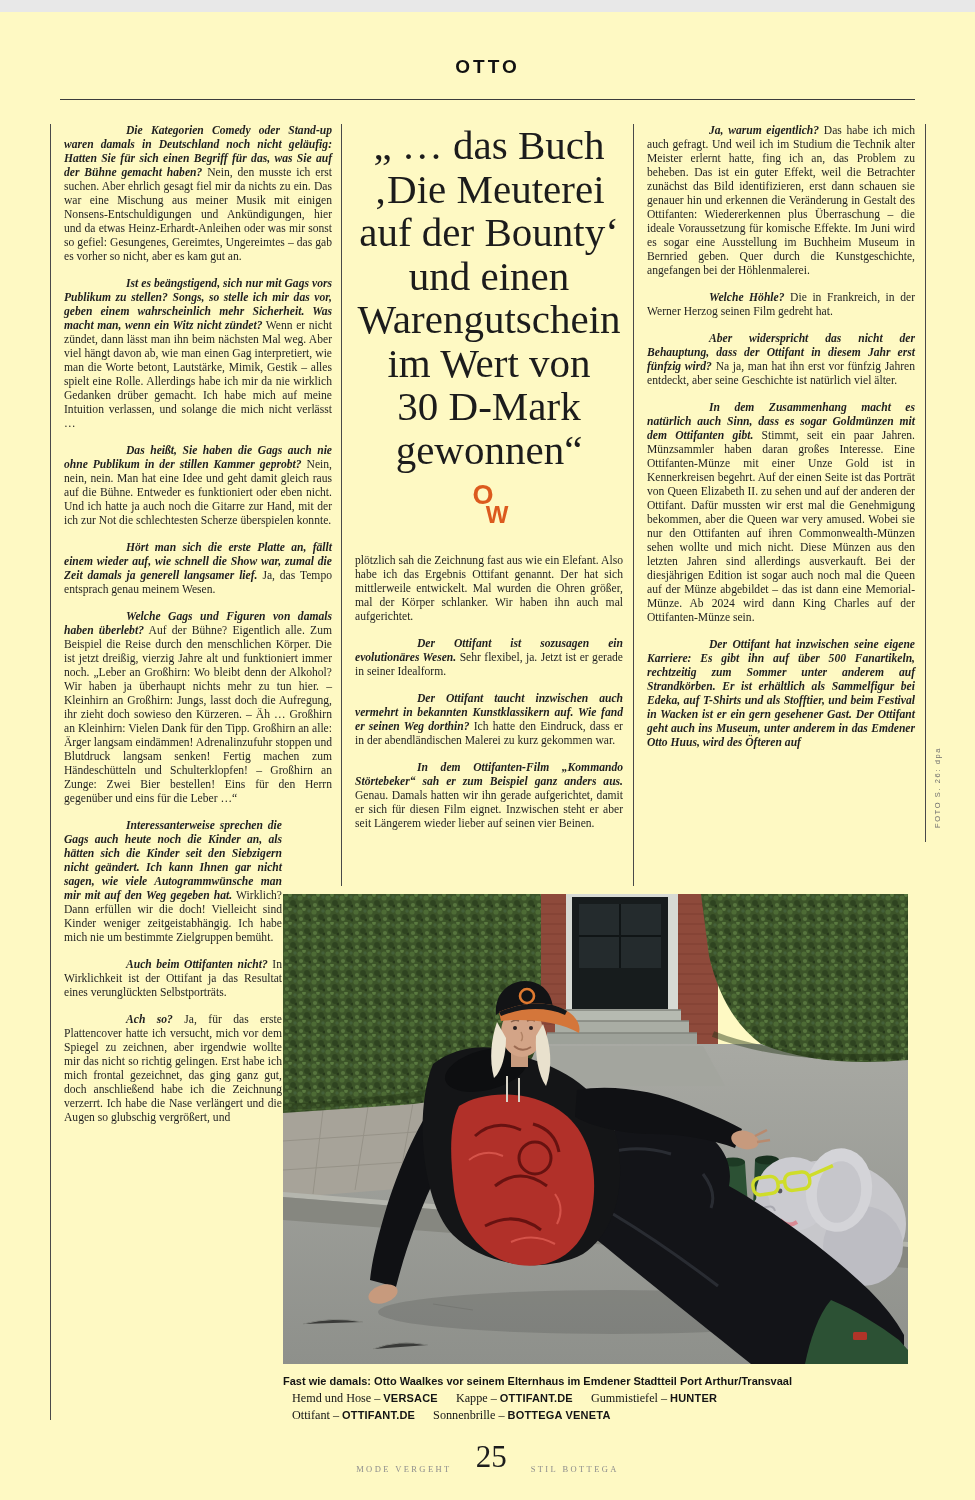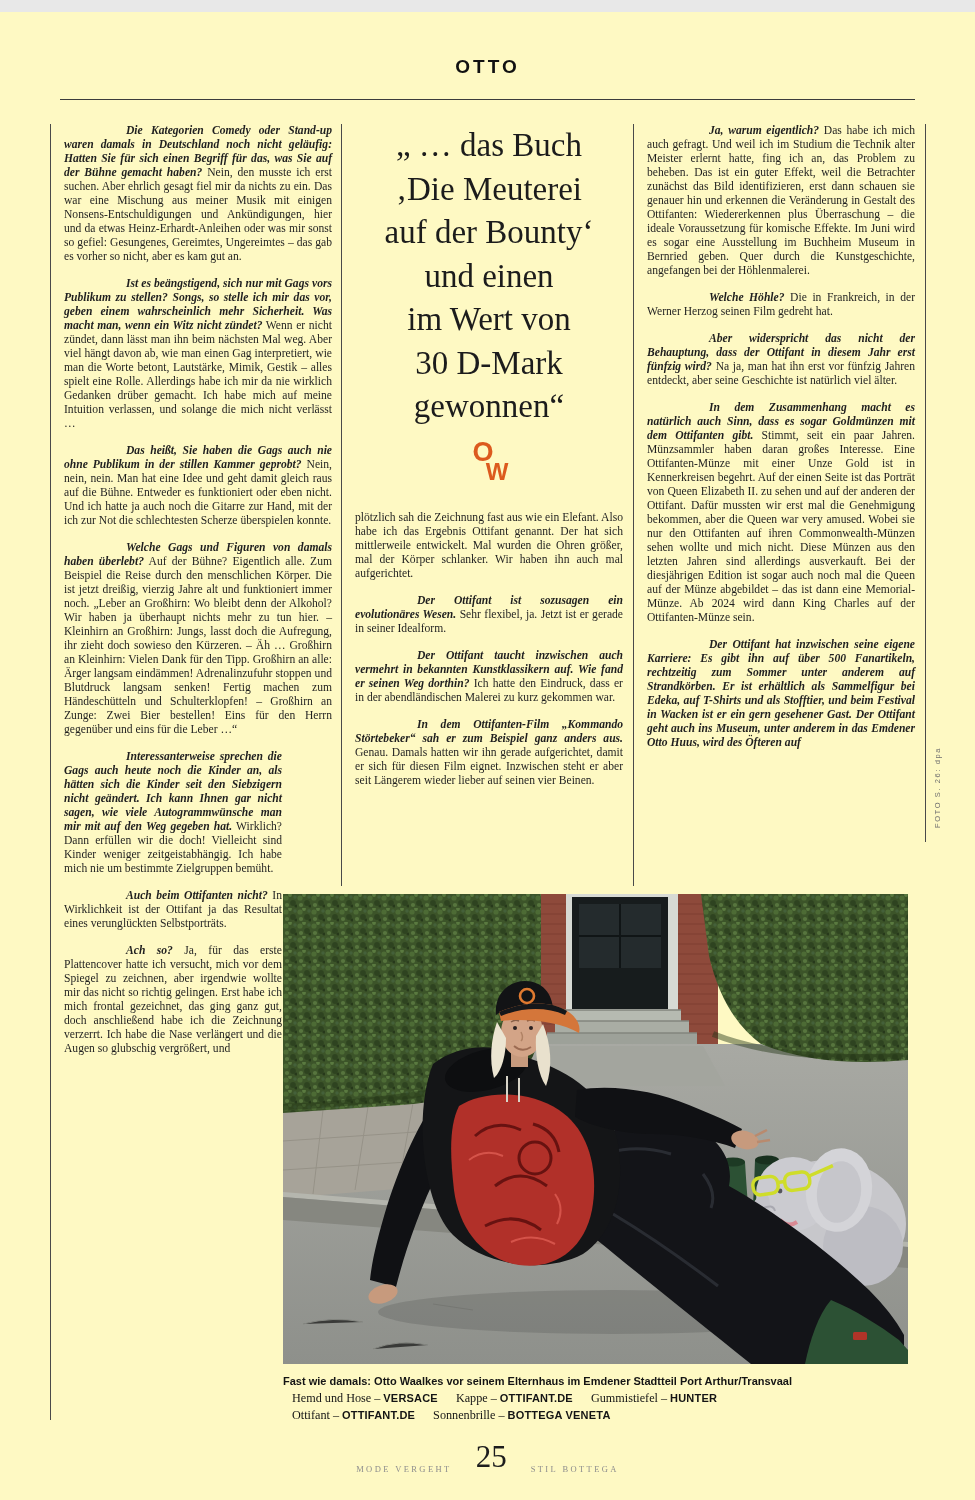--- a/index.html
+++ b/index.html
@@ -23,21 +23,21 @@
     text-align:justify;hyphens:auto;-webkit-hyphens:auto;}
   .col-left{left:64px;width:268px;}
   .col-mid{left:355px;width:268px;}
   .col-right{left:647px;width:268px;}
   .narrow{width:218px;}
   .para{margin:0 0 13px 0;}
   .para.indent{text-indent:62px;}
   .q{font-style:italic;font-weight:700;}
 
   
-  .pull-quote{font-family:"Liberation Serif",serif;font-size:33px;line-height:43.5px;
+  .pull-quote{font-family:"Liberation Serif",serif;font-size:41px;line-height:43.5px;
     text-align:center;color:#1c1c1c;margin:0 0 10px 0;font-weight:400;}
   .ow-logo{height:58px;text-align:center;margin:2px 0 14px 0;
     font-family:"Liberation Sans",sans-serif;font-weight:700;color:#dc5a1e;line-height:1;}
   .ow-logo .o{display:block;font-size:27px;margin-left:-12px;}
   .ow-logo .w{display:block;font-size:24px;margin-top:-6px;margin-left:16px;letter-spacing:0;}
 
   
   .photo{position:absolute;left:283px;top:882px;width:625px;height:470px;overflow:hidden;}
   .photo svg{display:block;}
 
@@ -71,35 +71,37 @@
   <div class="vrule vrule-1"></div>
   <div class="vrule vrule-2"></div>
   <div class="vrule vrule-3"></div>
   <div class="vrule vrule-4"></div>
 
   <div class="col col-left">
     <div id="col-left-wide">
         <p class="para indent"><em class="q">Die Kategorien Comedy oder Stand-up waren damals in Deutschland noch nicht geläufig: Hatten Sie für sich einen Begriff für das, was Sie auf der Bühne gemacht haben?</em> <span>Nein, den musste ich erst suchen. Aber ehrlich gesagt fiel mir da nichts zu ein. Das war eine Mischung aus meiner Musik mit einigen Nonsens-Entschuldigungen und Ankündigungen, hier und da etwas Heinz-Erhardt-Anleihen oder was mir sonst so gefiel: Gesungenes, Gereimtes, Ungereimtes – das gab es vorher so nicht, aber es kam gut an.</span></p>
         <p class="para indent"><em class="q">Ist es beängstigend, sich nur mit Gags vors Publikum zu stellen? Songs, so stelle ich mir das vor, geben einem wahrscheinlich mehr Sicherheit. Was macht man, wenn ein Witz nicht zündet?</em> <span>Wenn er nicht zündet, dann lässt man ihn beim nächsten Mal weg. Aber viel hängt davon ab, wie man einen Gag interpretiert, wie man die Worte betont, Lautstärke, Mimik, Gestik – alles spielt eine Rolle. Allerdings habe ich mir da nie wirklich Gedanken drüber gemacht. Ich habe mich auf meine Intuition verlassen, und solange die mich nicht verlässt …</span></p>
         <p class="para indent"><em class="q">Das heißt, Sie haben die Gags auch nie ohne Publikum in der stillen Kammer geprobt?</em> <span>Nein, nein, nein. Man hat eine Idee und geht damit gleich raus auf die Bühne. Entweder es funktioniert oder eben nicht. Und ich hatte ja auch noch die Gitarre zur Hand, mit der ich zur Not die schlechtesten Scherze überspielen konnte.</span></p>
+        <p class="para indent"><em class="q">Hört man sich die erste Platte an, fällt einem wieder auf, wie schnell die Show war, zumal die Zeit damals ja generell langsamer lief.</em> <span>Ja, das Tempo entsprach genau meinem Wesen.</span></p>
         <p class="para indent"><em class="q">Welche Gags und Figuren von damals haben überlebt?</em> <span>Auf der Bühne? Eigentlich alle. Zum Beispiel die Reise durch den menschlichen Körper. Die ist jetzt dreißig, vierzig Jahre alt und funktioniert immer noch. „Leber an Großhirn: Wo bleibt denn der Alkohol? Wir haben ja überhaupt nichts mehr zu tun hier. – Kleinhirn an Großhirn: Jungs, lasst doch die Aufregung, ihr zieht doch sowieso den Kürzeren. – Äh … Großhirn an Kleinhirn: Vielen Dank für den Tipp. Großhirn an alle: Ärger langsam eindämmen! Adrenalinzufuhr stoppen und Blutdruck langsam senken! Fertig machen zum Händeschütteln und Schulterklopfen! – Großhirn an Zunge: Zwei Bier bestellen! Eins für den Herrn gegenüber und eins für die Leber …“</span></p>
       </div>
     <div id="col-left-narrow" class="narrow">
         <p class="para indent"><em class="q">Interessanterweise sprechen die Gags auch heute noch die Kinder an, als hätten sich die Kinder seit den Siebzigern nicht geändert. Ich kann Ihnen gar nicht sagen, wie viele Autogrammwünsche man mir mit auf den Weg gegeben hat.</em> <span>Wirklich? Dann erfüllen wir die doch! Vielleicht sind Kinder weniger zeitgeistabhängig. Ich habe mich nie um bestimmte Zielgruppen bemüht.</span></p>
         <p class="para indent"><em class="q">Auch beim Ottifanten nicht?</em> <span>In Wirklichkeit ist der Ottifant ja das Resultat eines verunglückten Selbstporträts.</span></p>
         <p class="para indent"><em class="q">Ach so?</em> <span>Ja, für das erste Plattencover hatte ich versucht, mich vor dem Spiegel zu zeichnen, aber irgendwie wollte mir das nicht so richtig gelingen. Erst habe ich mich frontal gezeichnet, das ging ganz gut, doch anschließend habe ich die Zeichnung verzerrt. Ich habe die Nase verlängert und die Augen so glubschig vergrößert, und</span></p>
       </div>
   </div>
 
   <div class="col col-mid">
     <div id="quote-lines" class="pull-quote">
         <div>„ … das Buch</div>
         <div>‚Die Meuterei</div>
         <div>auf der Bounty‘</div>
         <div>und einen</div>
+        <div>Warengutschein</div>
         <div>im Wert von</div>
         <div>30 D-Mark</div>
         <div>gewonnen“</div>
       </div>
     <div class="ow-logo">
       <span class="o">O</span>
       <span class="w">W</span>
     </div>
     <div id="col-middle-body">
         <p class="para"><span>plötzlich sah die Zeichnung fast aus wie ein Elefant. Also habe ich das Ergebnis Ottifant genannt. Der hat sich mittlerweile entwickelt. Mal wurden die Ohren größer, mal der Körper schlanker. Wir haben ihn auch mal aufgerichtet.</span></p>

